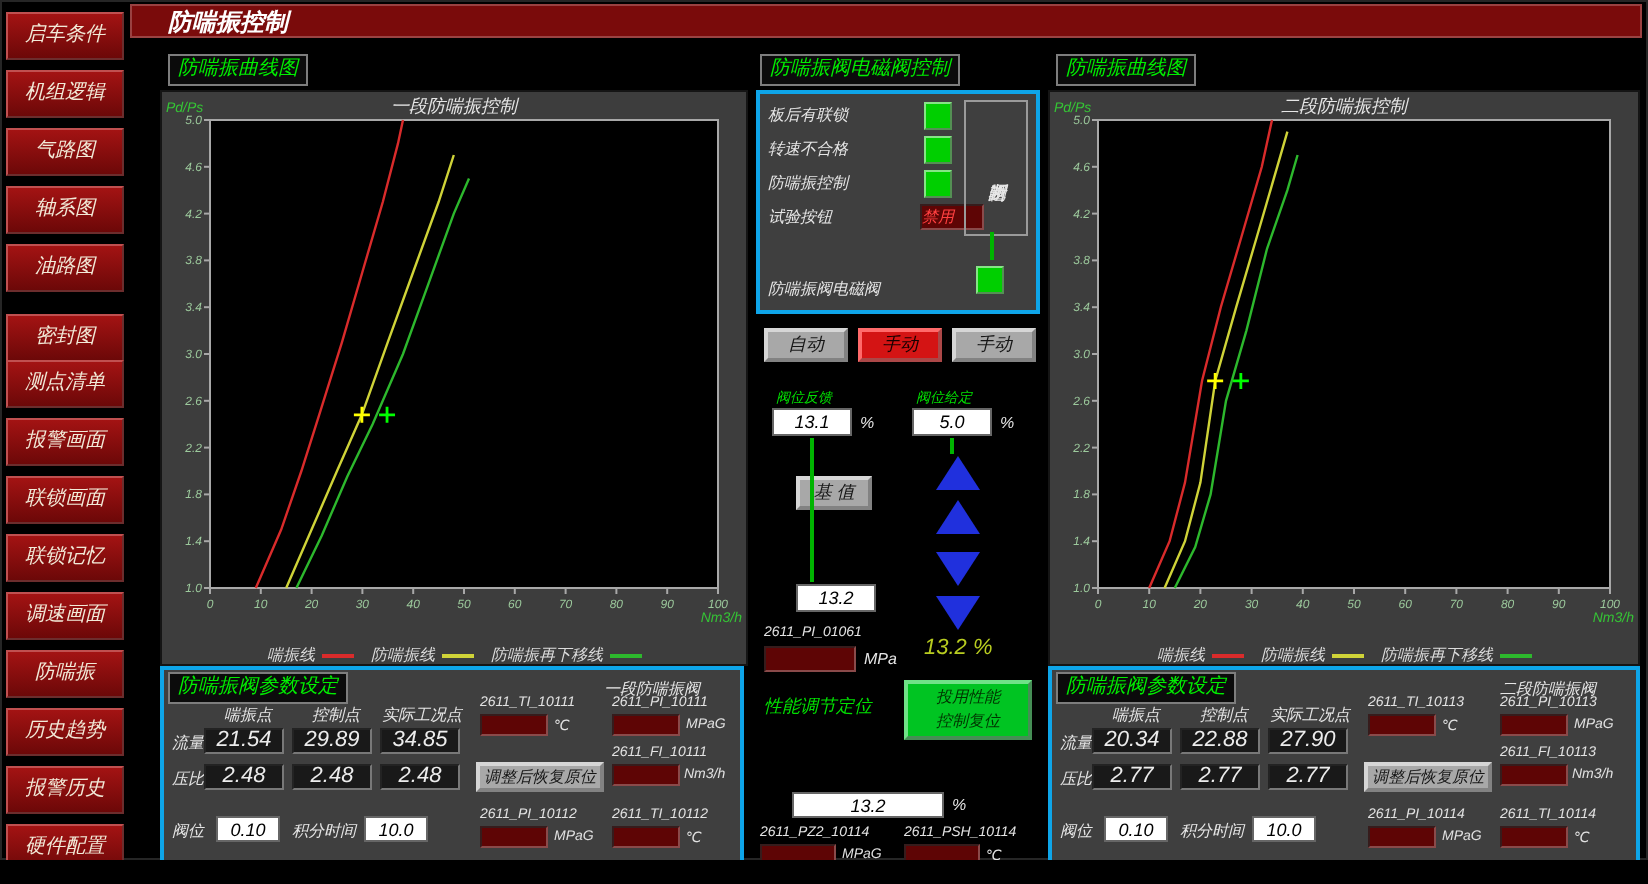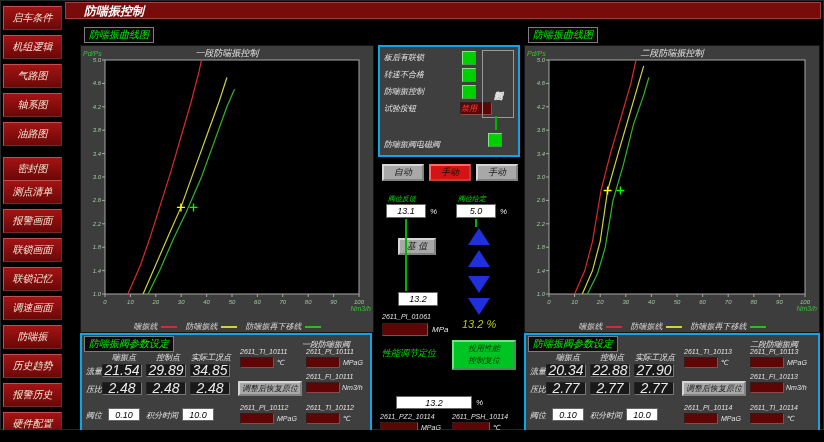--- a/index.html
+++ b/index.html
@@ -16,21 +16,21 @@
   .glabel{position:absolute;height:14px;line-height:14px;background:#0b0b0b;border:1px solid #7d7d7d;
           color:#00ee00;font-size:10px;padding:0 4px;white-space:nowrap;}
   .chart-panel{position:absolute;background:#3d3d3d;border:1px solid #151515;}
   .legend{display:flex;justify-content:center;align-items:center;gap:9px;height:17px;font-size:8px;color:#dcdcdc;}
   .leg-line{display:inline-block;width:16px;height:2px;margin-left:3px;vertical-align:middle;}
   .panel{position:absolute;background:#3f3f3f;border:2px solid #0ea5e9;box-sizing:border-box;}
   .ind{position:absolute;width:12px;height:12px;background:#00cf00;border:1px outset #86e486;}
   .mbox{position:absolute;background:#5e0505;border:1px inset #8a4a4a;box-sizing:border-box;}
   .wbox{position:absolute;background:#fff;border:1px solid #666;color:#000;font-size:9px;
         text-align:center;box-sizing:border-box;line-height:12px;}
-  .dbox{position:absolute;background:#191919;border:1px inset #787878;color:#ececec;font-size:14px;
+  .dbox{position:absolute;background:#191919;border:1px inset #787878;color:#ececec;font-size:11px;
         text-align:center;box-sizing:border-box;line-height:11px;}
   .btn{position:absolute;text-align:center;cursor:pointer;box-sizing:border-box;}
   .btn-gray{background:#a8a8a8;border:2px outset #d6d6d6;color:#161616;}
   .btn-red{background:#d41414;border:2px outset #ff6a6a;color:#160000;}
   .btn-green{background:#00c422;border:2px outset #6fe287;color:#003300;}
   .arrow{position:absolute;width:0;height:0;border-left:11px solid transparent;border-right:11px solid transparent;cursor:pointer;}
   .arrow.up{border-bottom:17px solid #2030dd;}
   .arrow.down{border-top:17px solid #2030dd;}
   .vline{position:absolute;width:2px;background:#00b400;}
   .logicbox{position:absolute;border:1px solid #9a9a9a;color:#e8e8e8;font-size:9px;
@@ -56,20 +56,21 @@
     <div class="side-btn" style="top:296px">调速画面</div>
     <div class="side-btn" style="top:325px">防喘振</div>
     <div class="side-btn" style="top:354px">历史趋势</div>
     <div class="side-btn" style="top:383px">报警历史</div>
     <div class="side-btn" style="top:412px">硬件配置</div>
   </div>
 
   <div class="titlebar">防喘振控制</div>
 
   <div class="glabel" style="left:84px;top:27px">防喘振曲线图</div>
+  <div class="glabel" style="left:380px;top:27px">防喘振阀电磁阀控制</div>
   <div class="glabel" style="left:528px;top:27px">防喘振曲线图</div>
 
   <div class="chart-panel" style="left:80px;top:45px;width:292px;height:286px;"><svg width="292" height="268" font-family="Liberation Sans, DejaVu Sans, sans-serif">
         <rect x="24" y="14" width="254" height="234" fill="#000" stroke="#a8a8a8"></rect>
         <text x="146" y="10" fill="#e6e6e6" font-size="9" text-anchor="middle">一段防喘振控制</text>
         <text x="2" y="10" fill="#35c435" font-size="7">Pd/Ps</text>
         <text x="290" y="265" fill="#35c435" font-size="7" text-anchor="end">Nm3/h</text>
         <line x1="21" y1="248" x2="24" y2="248" stroke="#a8a8a8"></line>
         <text x="20" y="250" fill="#9cc99c" font-size="6" text-anchor="end">1.0</text>
         <line x1="21" y1="224.6" x2="24" y2="224.6" stroke="#a8a8a8"></line>

